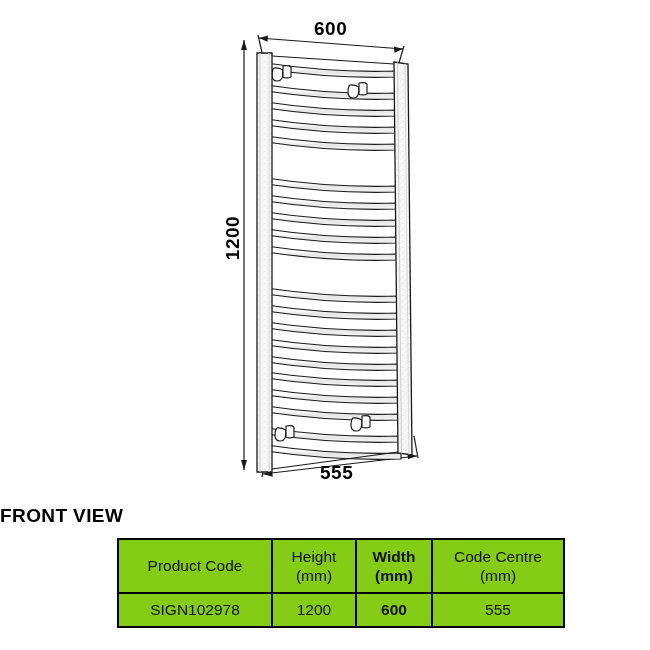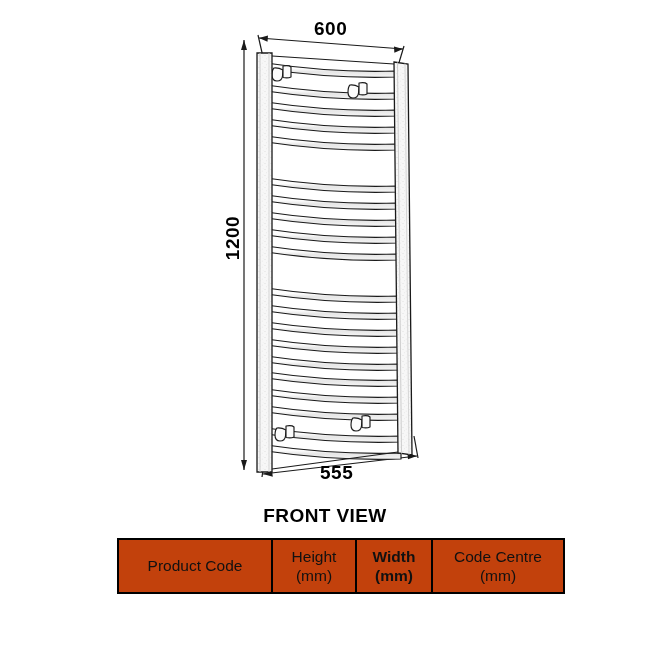--- a/index.html
+++ b/index.html
@@ -55,36 +55,36 @@
     transform: rotate(-90deg);
     transform-origin: 50% 50%;
   }
 
   
   #front-view-caption {
     position: absolute;
     left: 0;
     top: 505px;
     width: 650px;
-    text-align: center;
+    text-align: left;
     font-family: "Liberation Sans", sans-serif;
     font-weight: bold;
     font-size: 19px;
     letter-spacing: 0.4px;
   }
 
   
   #spec-table {
     position: absolute;
     left: 117px;
     top: 538px;
     width: 414px;
     border-collapse: collapse;
     table-layout: fixed;
-    background: #c2410c;
+    background: #84cc16;
   }
   #spec-table td {
     border: 2.5px solid #000000;
     text-align: center;
     vertical-align: middle;
     font-family: "Liberation Sans", sans-serif;
     font-size: 15.5px;
     color: #111111;
     padding: 2px 3px;
     line-height: 1.25;
@@ -238,16 +238,22 @@
         </td>
         <td class="head-cell col-width">
           <span>Width</span>
           <span class="unit-line">(mm)</span>
         </td>
         <td class="head-cell col-pipe">
           <span>Code Centre</span>
           <span class="unit-line">(mm)</span>
         </td>
       </tr>
+      <tr>
+        <td class="body-cell col-code">SIGN102978</td>
+        <td class="body-cell col-height">1200</td>
+        <td class="body-cell col-width">600</td>
+        <td class="body-cell col-pipe">555</td>
+      </tr>
     </tbody>
   </table>
 
 </div>
 
 </body></html>

